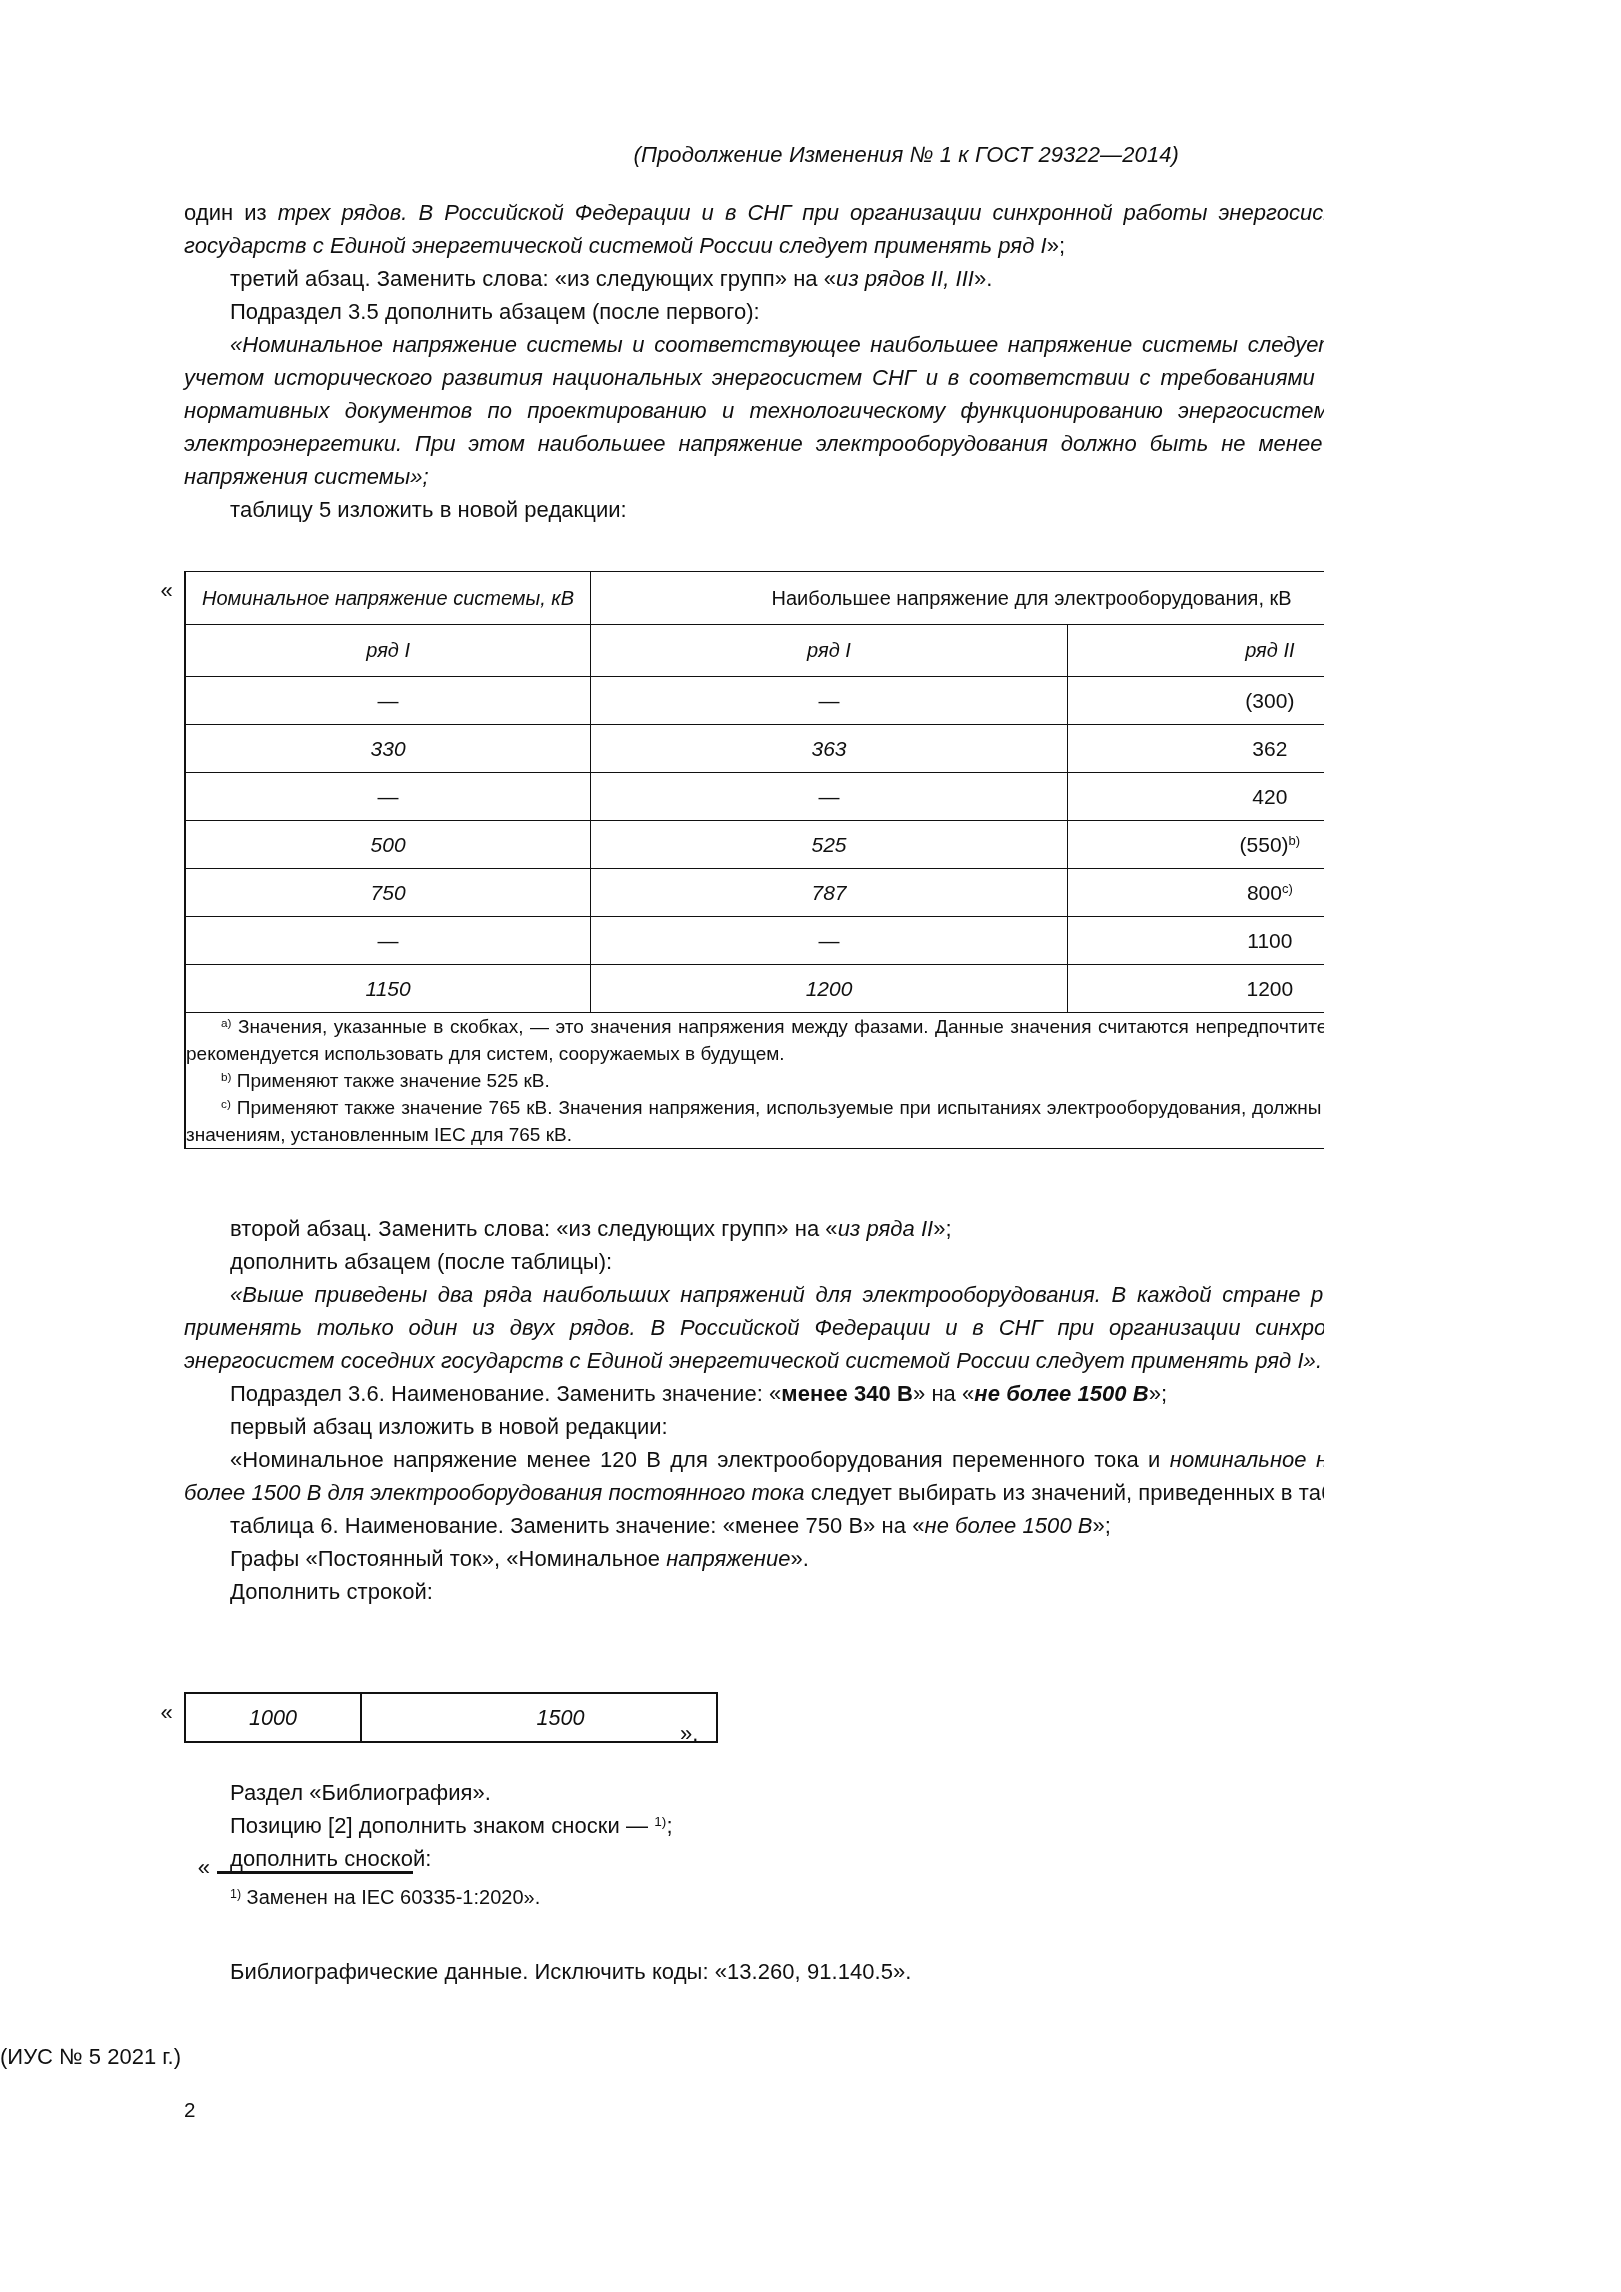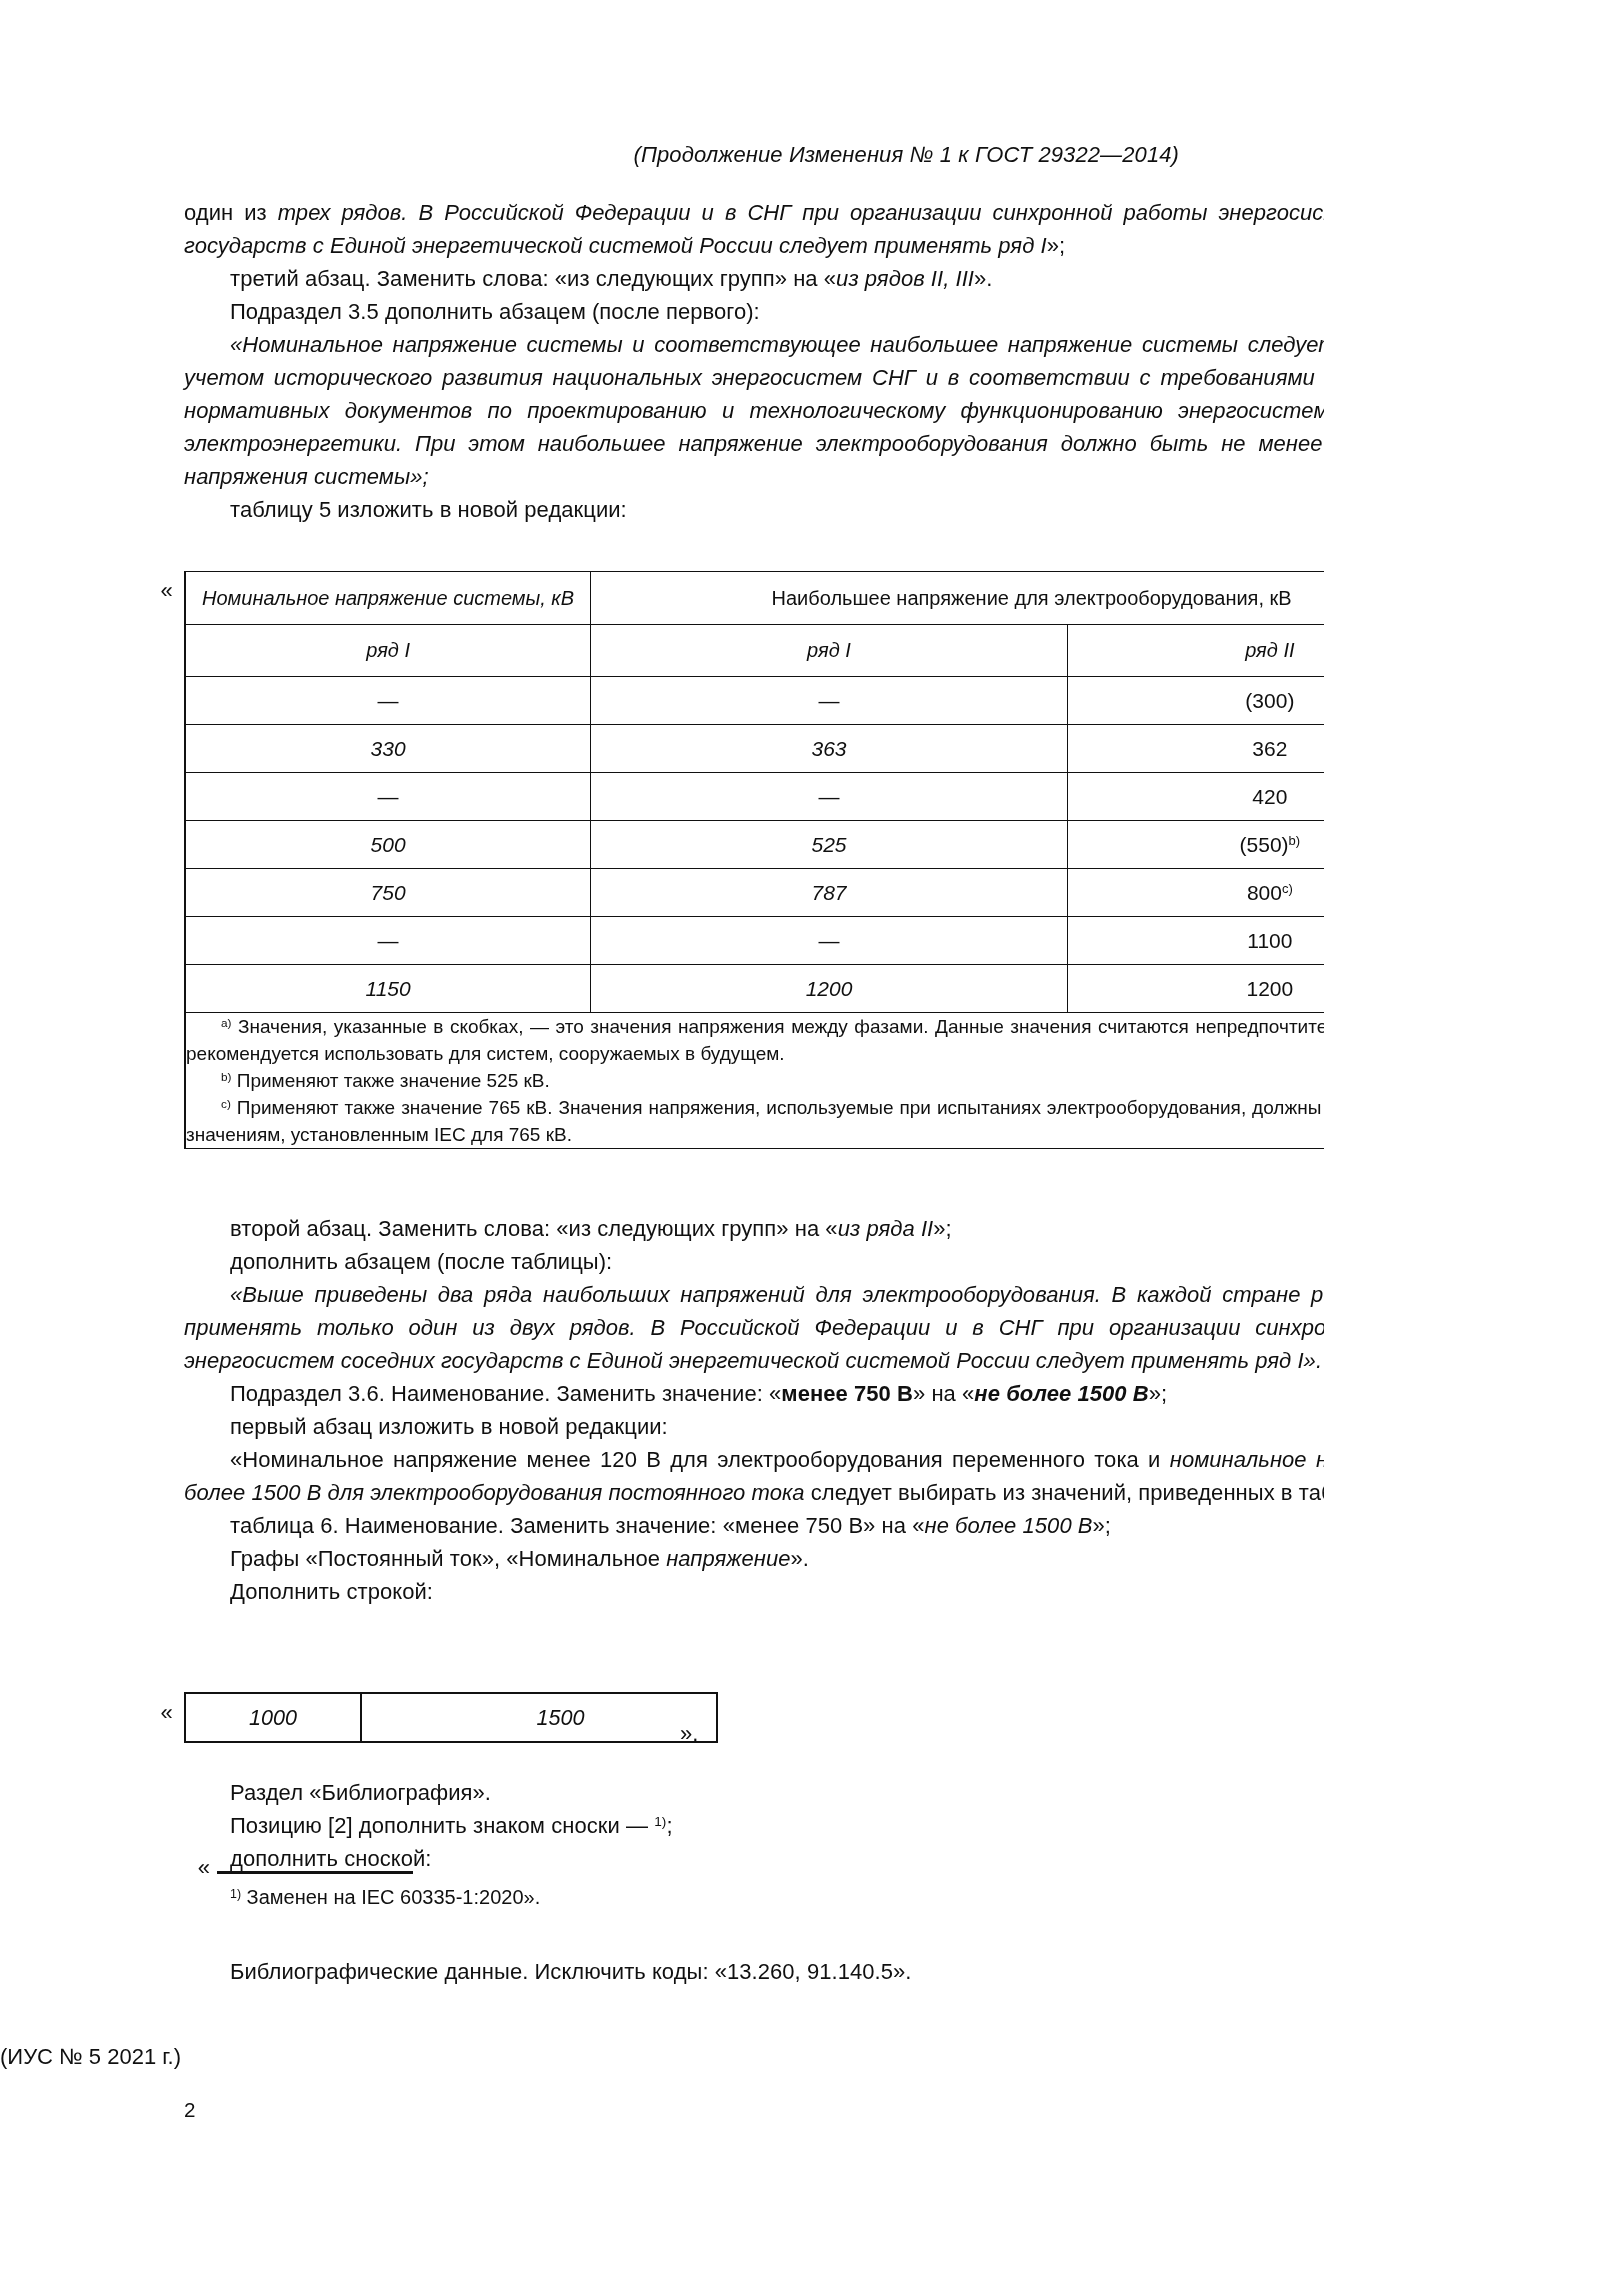--- a/index.html
+++ b/index.html
@@ -291,21 +291,21 @@
     </table>
   </div>
 
   <div class="body-block" style="top:1212px;">
     <p class="para ind"><span>второй абзац. Заменить слова: «из следующих групп» на «</span><i>из ряда II</i><span>»;</span></p>
 
     <p class="para ind">дополнить абзацем (после таблицы):</p>
 
     <p class="para ind"><i>«Выше приведены два ряда наибольших напряжений для электрооборудования. В каждой стране рекомендуется применять только один из двух рядов. В Российской Федерации и в СНГ при организации синхронной работы энергосистем соседних государств с Единой энергетической системой России следует применять ряд I».</i></p>
 
-    <p class="para ind"><span>Подраздел 3.6. Наименование. Заменить значение: «</span><b>менее 750 В</b><span>» на «</span><span class="bi">не более 1500 В</span><span>»;</span></p>
+    <p class="para ind"><span>Подраздел 3.6. Наименование. Заменить значение: «</span><b>менее 340 В</b><span>» на «</span><span class="bi">не более 1500 В</span><span>»;</span></p>
 
     <p class="para ind">первый абзац изложить в новой редакции:</p>
 
     <p class="para ind"><span>«Номинальное напряжение менее 120 В для электрооборудования переменного тока и </span><i>номинальное напряжение не более 1500 В для электрооборудования постоянного тока</i><span> следует выбирать из значений, приведенных в таблице 6»;</span></p>
 
     <p class="para ind"><span>таблица 6. Наименование. Заменить значение: «менее 750 В» на «</span><i>не более 1500 В</i><span>»;</span></p>
 
     <p class="para ind"><span>Графы «Постоянный ток», «Номинальное </span><i>напряжение</i><span>».</span></p>
 
     <p class="para ind">Дополнить строкой:</p>

